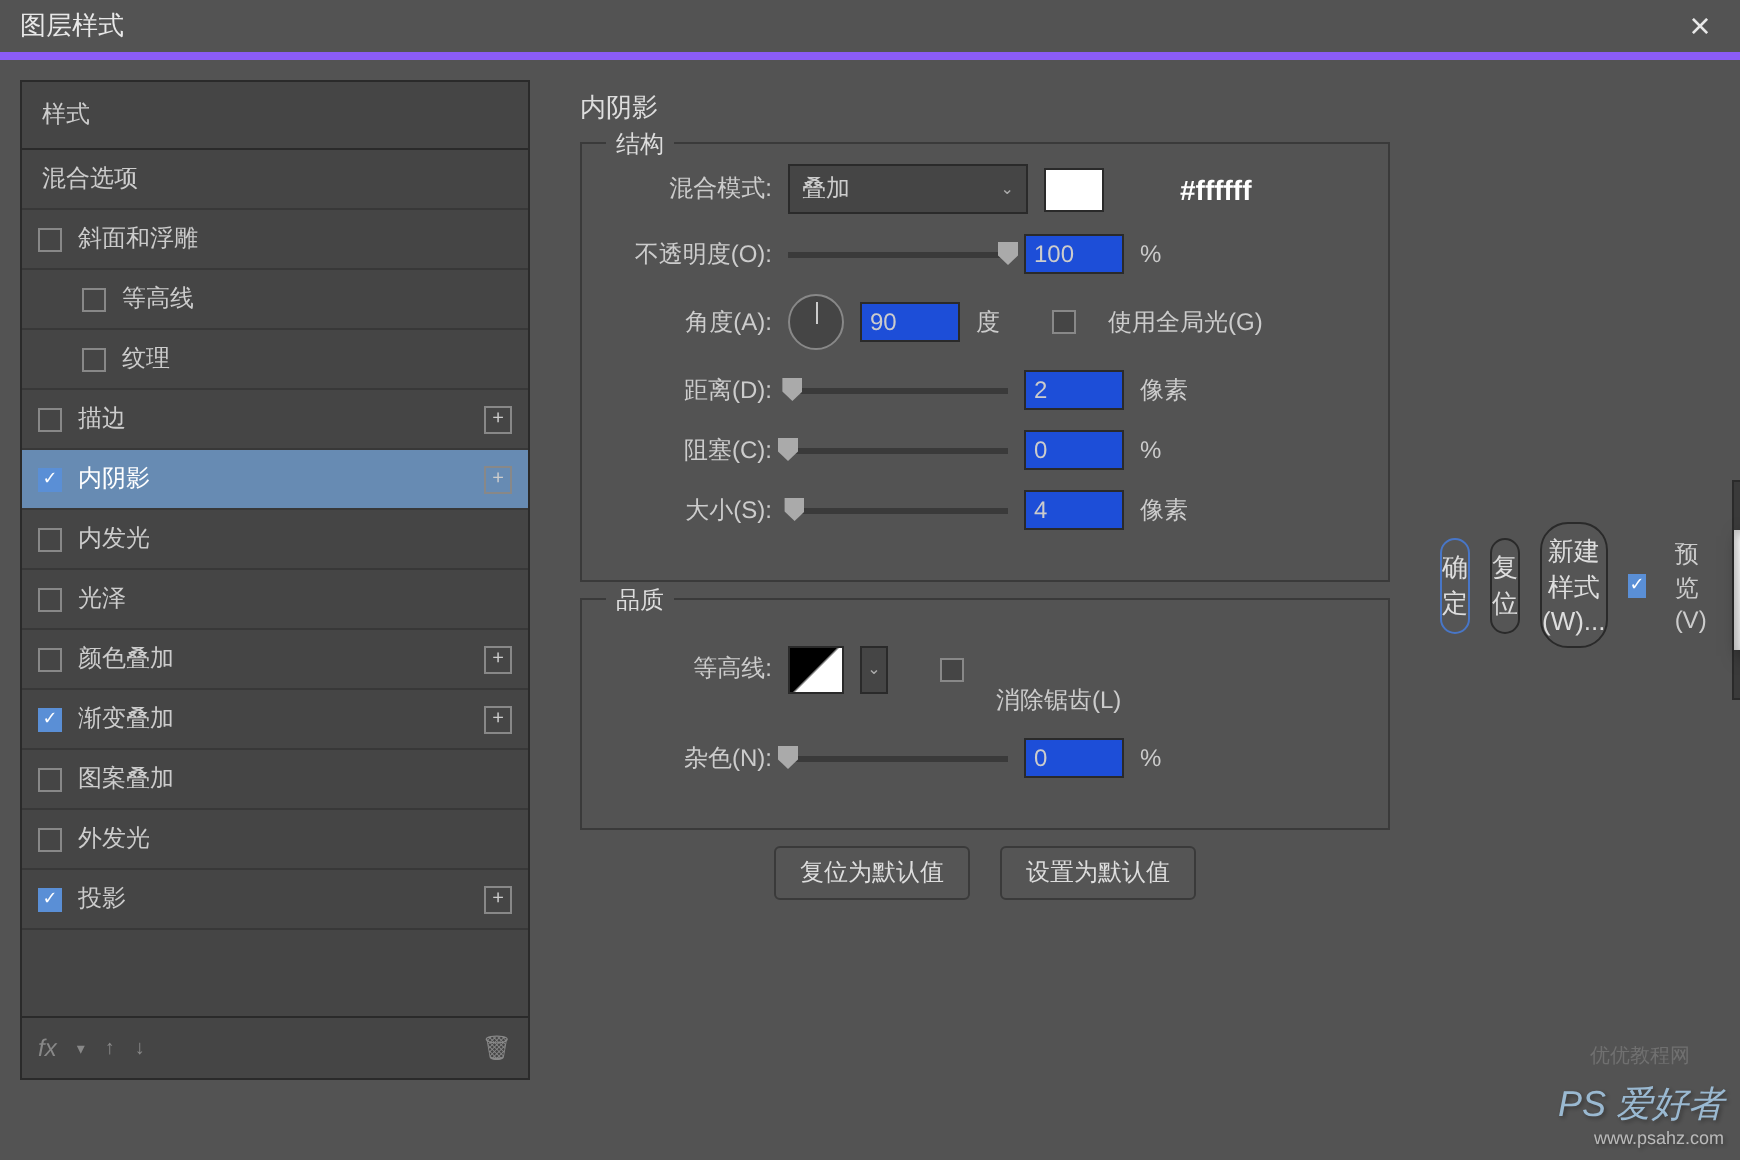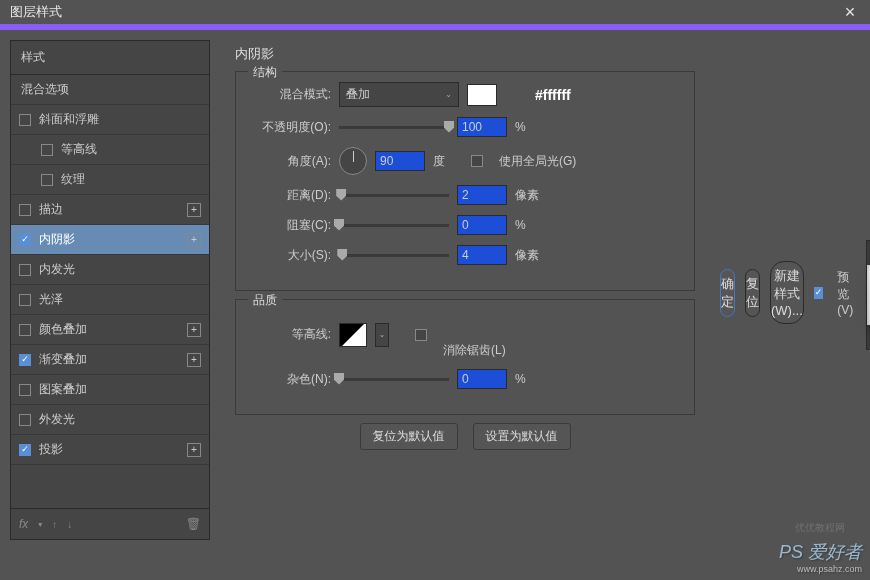--- a/index.html
+++ b/index.html
@@ -1,24 +1,24 @@
 <!DOCTYPE html>
 <html><head>
   <meta charset="utf-8">
   <style>
     * { box-sizing: border-box; margin: 0; padding: 0; font-family: "Microsoft YaHei", sans-serif; }
     body { width: 870px; height: 580px; background: #535353; overflow: hidden; position: relative; }
     
-    .titlebar { height: 30px; background: #535353; display: flex; align-items: center; padding: 0 10px; border-bottom: 6px solid #8b5cf6; }
+    .titlebar { height: 30px; background: #535353; display: flex; align-items: center; padding: 0 10px; border-bottom: 4px solid #8b5cf6; }
     .titlebar-text { color: #e8e8e8; font-size: 13px; flex: 1; }
     .close-btn { color: #e8e8e8; font-size: 18px; width: 20px; text-align: center; cursor: pointer; }
     
     .main { display: flex; height: 520px; padding: 10px; gap: 10px; }
     
-    .sidebar { width: 200px; background: #454545; border: 1px solid #2a2a2a; display: flex; flex-direction: column; }
+    .sidebar { width: 255px; background: #454545; border: 1px solid #2a2a2a; display: flex; flex-direction: column; }
     .sidebar-header { padding: 8px 10px; color: #ccc; font-size: 12px; border-bottom: 1px solid #2a2a2a; }
     .sidebar-sub { padding: 6px 10px; color: #ccc; font-size: 12px; border-bottom: 1px solid #383838; }
     .style-item { display: flex; align-items: center; padding: 6px 8px; color: #ccc; font-size: 12px; border-bottom: 1px solid #383838; cursor: pointer; }
     .style-item.indented { padding-left: 30px; }
     .style-item.selected { background: #678bb3; color: #fff; }
     .cb { width: 12px; height: 12px; border: 1px solid #888; margin-right: 8px; display: inline-flex; align-items: center; justify-content: center; background: #454545; }
     .cb.checked { background: #5a8fd6; border-color: #5a8fd6; }
     .cb.checked::after { content: "✓"; color: #fff; font-size: 9px; line-height: 1; }
     .style-label { flex: 1; }
     .plus-btn { width: 14px; height: 14px; border: 1px solid #888; color: #ccc; font-size: 10px; display: flex; align-items: center; justify-content: center; }

